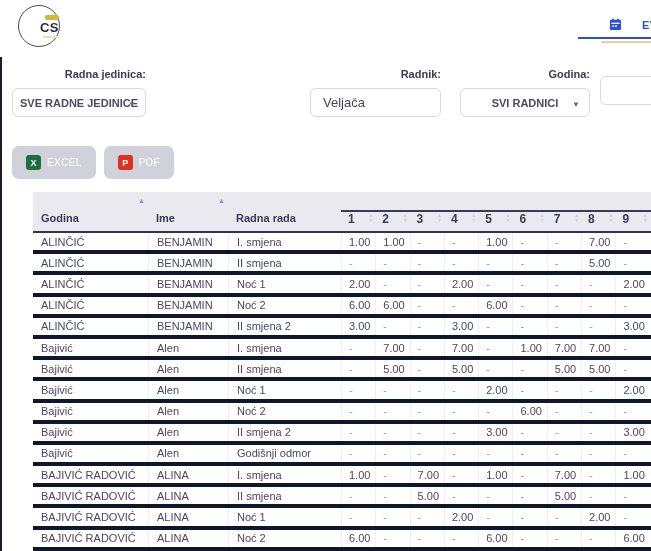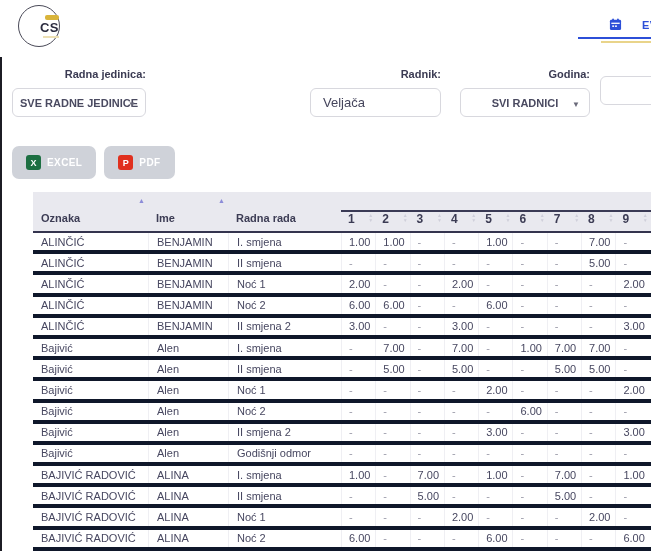--- a/index.html
+++ b/index.html
@@ -36,21 +36,21 @@
   #field-rj { left:12px;  width:134px; top:0; }
   #field-go { left:160px; width:135px; top:0; }
   #field-mj { left:310px; width:131px; top:0; }
   #field-ra { left:460px; width:130px; top:0; }
   #field-x5 { left:600px; width:100px; top:0; }
 
   
   #actions { position:absolute; left:12px; top:146px; display:flex; gap:8px; }
   .btn { height:33px; padding:0 14px; border:none; border-radius:7px; background:#cfd2d9;
          display:flex; align-items:center; gap:6px; cursor:pointer; }
-  .btn-label { font-size:10px; font-weight:bold; color:#ffffff; letter-spacing:.4px; }
+  .btn-label { font-size:10px; font-weight:normal; color:#ffffff; letter-spacing:.4px; }
   .fmt-icon { width:15px; height:15px; border-radius:3px; display:flex; align-items:center;
               justify-content:center; font-size:9px; font-weight:bold; color:#fff; }
 
   
   #table { position:absolute; left:33px; top:192px; width:618px; }
   .grid-row { display:grid; grid-template-columns:115px 80px 113px repeat(9,34.3px); }
   #thead { position:relative; height:41px; background:#e9e9ef; border-bottom:2px solid #34344e; }
   #thead .grid-row { height:100%; }
   .th { position:relative; display:flex; align-items:flex-end; padding:0 4px 7px 8px;
         font-size:11px; font-weight:bold; color:#3c3c54; cursor:pointer; }
@@ -128,21 +128,21 @@
     <button class="btn">
       <span class="fmt-icon" style="background:#e0301e">P</span>
       <span class="btn-label">PDF</span>
     </button>
   </div>
 
   <div id="table">
     <div id="thead">
       <div class="grid-row">
         <div class="th">
-          <span>Oznaka</span>
+          <span>Godina</span>
           <span class="sort-asc">▲</span>
         </div>
         <div class="th">
           <span>Ime</span>
           <span class="sort-asc">▲</span>
         </div>
         <div class="th">
           <span>Radna rada</span>
         </div>
 

